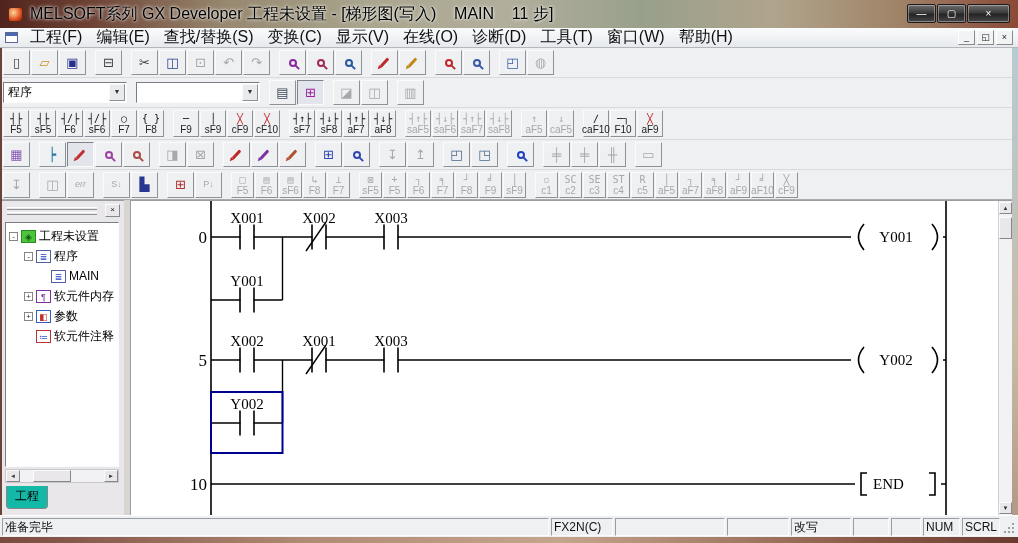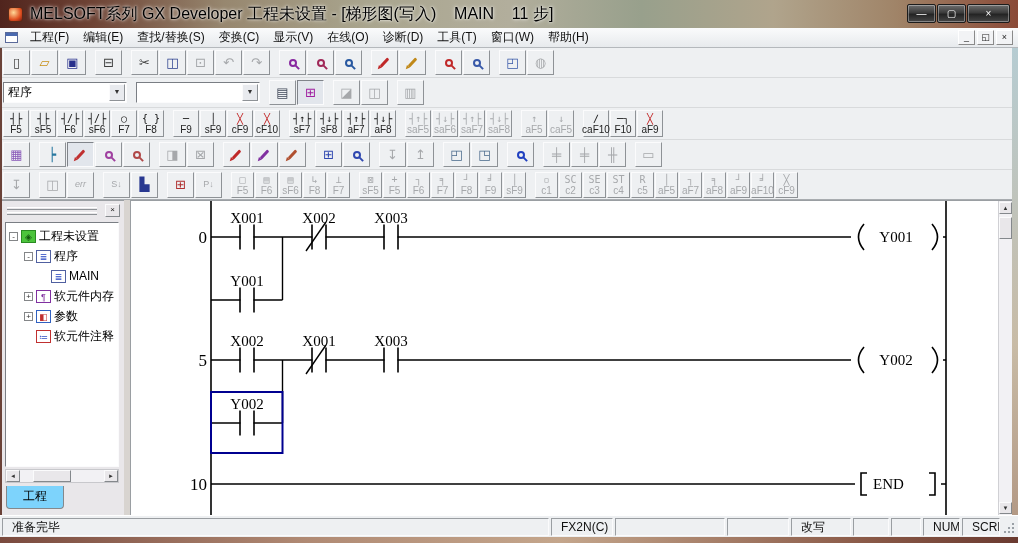--- a/index.html
+++ b/index.html
@@ -15,21 +15,21 @@
   .win-btns{position:absolute;top:4px;right:8px;display:flex;gap:1px}
   .wbtn{width:29px;height:19px;border-radius:2px;border:1px solid #1c1c1c;color:#fff;font-size:10px;line-height:17px;text-align:center;
     background:linear-gradient(#6e6e6e,#3c3c3c 45%,#242424 55%,#484848);box-shadow:inset 0 0 0 1px rgba(255,255,255,.35)}
   .wbtn.close{width:43px}
 
   
   .menubar{position:absolute;top:28px;left:0;right:0;height:20px;display:flex;align-items:center;padding:0 2px;
     background:linear-gradient(#fafbfc,#e7eaed);border-bottom:1px solid #b4b8bc}
   .mdi-icon{width:13px;height:11px;background:#fff;border:1px solid #5a6a9a;margin:0 5px 0 3px;position:relative;flex:none}
   .mdi-icon::before{content:"";position:absolute;left:0;top:0;right:0;height:3px;background:#4a6ab0}
-  .menu-item{font-size:12px;padding:2px 7px;color:#101010;white-space:nowrap}
+  .menu-item{font-size:16px;padding:2px 7px;color:#101010;white-space:nowrap}
   .mdi-btns{margin-left:auto;display:flex;gap:2px;padding-right:3px}
   .mbtn{width:17px;height:15px;background:#f2f3f5;border:1px solid;border-color:#fff #8a8a8a #8a8a8a #fff;
     font-size:9px;line-height:12px;text-align:center;color:#222}
 
   
   .toolbars{position:absolute;top:48px;left:0;right:0;background:#eef0f2}
   .trow{display:flex;align-items:center;padding:2px 3px;border-bottom:1px solid #d8dadc}
   #trow1,#trow2,#trow4{height:30px}
   #trow3{height:32px}
   #trow5{height:30px;border-bottom:1px solid #a8acb0}
@@ -75,37 +75,37 @@
   .project-icon{background:#4cc43c;border-color:#2a8a22;color:#145a10}
   .program-folder-icon,.program-icon{background:#fff;border-color:#5060a0;color:#2040c0}
   .comment-icon{background:#fff;border-color:#8030a0;color:#8030a0}
   .parameter-icon{background:#fff;border-color:#3060c0;color:#c03030}
   .memory-icon{background:#fff;border-color:#c03030;color:#3050c0}
   .tlabel{color:#000}
   .panel-hscroll{position:absolute;left:3px;width:114px;top:268px;height:14px;background:#f2f1f4;border:1px solid #c8c8cc;display:flex;align-items:center}
   .sarrow{width:14px;height:12px;background:#e9e7ea;border:1px solid;border-color:#fbfbfc #84888c #84888c #fbfbfc;
     font-size:6px;line-height:10px;text-align:center;color:#333;flex:none}
   .hthumb{width:38px;height:12px;margin-left:13px;margin-right:auto;background:#e9e7ea;border:1px solid;border-color:#fbfbfc #84888c #84888c #fbfbfc}
-  .panel-tab{position:absolute;left:4px;top:285px;width:58px;height:23px;background:#7dd3fc;border:1px solid #84888c;border-top:none;
+  .panel-tab{position:absolute;left:4px;top:285px;width:42px;height:23px;background:#14b8a6;border:1px solid #84888c;border-top:none;
     border-radius:0 0 4px 4px;font-size:12px;text-align:center;line-height:21px;color:#000}
 
   
   .splitter{position:absolute;left:124px;width:6px;top:200px;bottom:28px;background:#d8d4d0}
   .editor{position:absolute;left:130px;right:6px;top:200px;bottom:28px;background:#fff;border-top:1px solid #9a9ea2;border-left:1px solid #9a9ea2}
   .ladder-svg{position:absolute;left:0;top:0}
   .vscroll{position:absolute;right:0;top:0;width:14px;bottom:0;background:#f2f1f4;border-left:1px solid #d0d0d4}
   .vscroll .sarrow{width:13px;position:absolute;left:0}
   .va-up{top:1px}.va-down{bottom:1px}
   .vthumb{position:absolute;left:0;top:16px;width:13px;height:22px;background:#e9e7ea;border:1px solid;border-color:#fbfbfc #84888c #84888c #fbfbfc}
 
   
   .statusbar{position:absolute;left:0;right:0;bottom:6px;height:22px;background:#eef0f2;border-top:1px solid #fff;
     display:flex;align-items:center;padding:0 2px;gap:2px}
   .scell{height:18px;border:1px solid;border-color:#9a9ea2 #fbfbfc #fbfbfc #9a9ea2;font-size:12px;line-height:16px;
-    padding:0 9px;color:#111;white-space:nowrap;overflow:hidden;flex:none}
+    padding:0 2px;color:#111;white-space:nowrap;overflow:hidden;flex:none}
   .grow{flex:1}
   .w62{width:62px}.w222{width:222px}.w110{width:110px}.w62b{width:62px}.w60{width:60px}
   .w36{width:36px}.w30{width:30px}.w37{width:37px}.w38{width:38px}
   .sgrip{width:14px;height:16px;flex:none;position:relative}
   .sgrip::after{content:"";position:absolute;right:2px;bottom:2px;width:2px;height:2px;background:#9aa0a6;
     box-shadow:-4px 0 #9aa0a6,0 -4px #9aa0a6,-8px 0 #9aa0a6,-4px -4px #9aa0a6,0 -8px #9aa0a6}
 </style>
 </head>
 <body>
 

